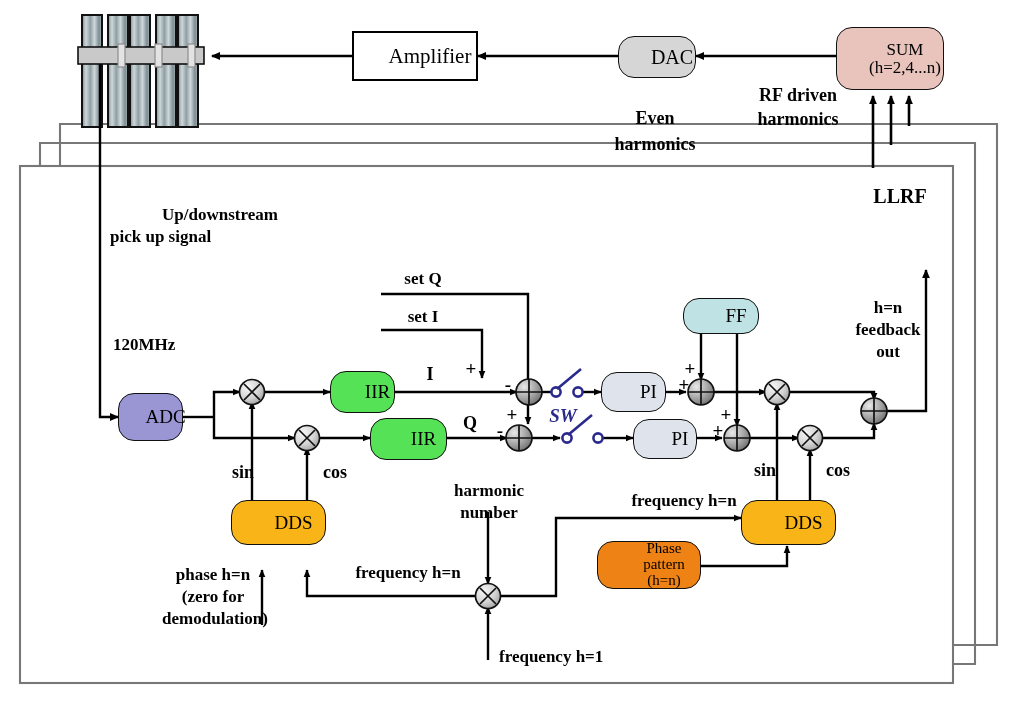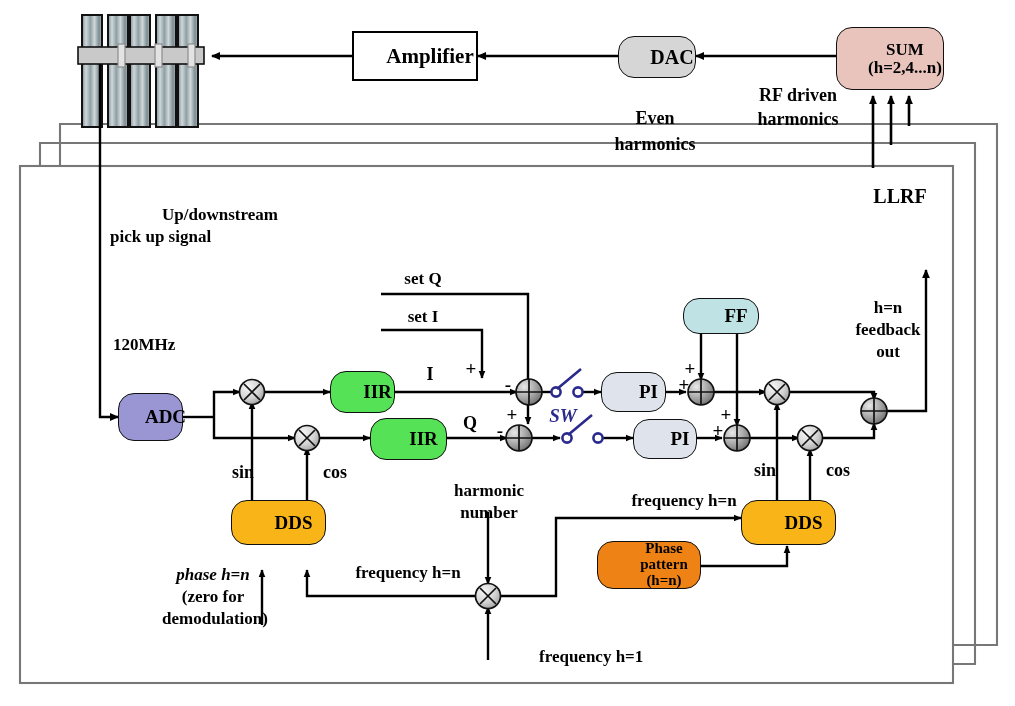--- a/index.html
+++ b/index.html
@@ -1,21 +1,21 @@
 <!DOCTYPE html>
 <html><head>
 <meta charset="utf-8">
 <style>
   html,body{margin:0;padding:0;background:#ffffff;}
   body{width:1015px;height:706px;overflow:hidden;
        font-family:"Liberation Serif",serif;}
   #root{position:relative;width:1015px;height:706px;background:#fff;}
   svg.layer{position:absolute;left:0;top:0;width:1015px;height:706px;overflow:visible;}
   .blk{position:absolute;box-sizing:border-box;display:flex;align-items:center;
-       justify-content:center;text-align:center;font-weight:bold;color:#000;
+       justify-content:center;text-align:center;font-weight:normal;color:#000;
        font-family:"Liberation Serif",serif;line-height:1.05;padding-left:30px;}
   .lbl{position:absolute;font-weight:bold;color:#000;text-align:center;
        font-family:"Liberation Serif",serif;line-height:1.12;white-space:pre;}
   .sw-lbl{color:#2a2a8c;font-style:italic;}
   .rnd{border-radius:16px;border:1.6px solid #111;}
   .sq{border:2.2px solid #000;background:#fff;}
 </style>
 </head>
 <body>
 
@@ -269,19 +269,19 @@
 
   <div class="lbl" style="left:843px;top:298px;width:90px;font-size:17px;">h=n</div>
   <div class="lbl" style="left:843px;top:320px;width:90px;font-size:17px;">feedback</div>
   <div class="lbl" style="left:843px;top:342px;width:90px;font-size:17px;">out</div>
 
   <div class="lbl" style="left:433px;top:481px;width:112px;font-size:17px;">harmonic</div>
   <div class="lbl" style="left:433px;top:503px;width:112px;font-size:17px;">number</div>
 
   <div class="lbl" style="left:328px;top:563px;width:160px;font-size:17px;">frequency h=n</div>
   <div class="lbl" style="left:604px;top:491px;width:160px;font-size:17px;">frequency h=n</div>
-  <div class="lbl" style="left:499px;top:647px;width:160px;font-size:17px;text-align:left;margin-left:40px;">frequency h=1</div>
-
-  <div class="lbl" style="left:148px;top:565px;width:130px;font-size:17px;font-style:italic;">phase h=n</div>
+  <div class="lbl" style="left:499px;top:647px;width:160px;font-size:17px;text-align:left;">frequency h=1</div>
+
+  <div class="lbl" style="left:148px;top:565px;width:130px;font-size:17px;">phase h=n</div>
   <div class="lbl" style="left:148px;top:587px;width:130px;font-size:17px;">(zero for</div>
   <div class="lbl" style="left:140px;top:609px;width:150px;font-size:17px;">demodulation)</div>
 
 </div>
 
 </body></html>

